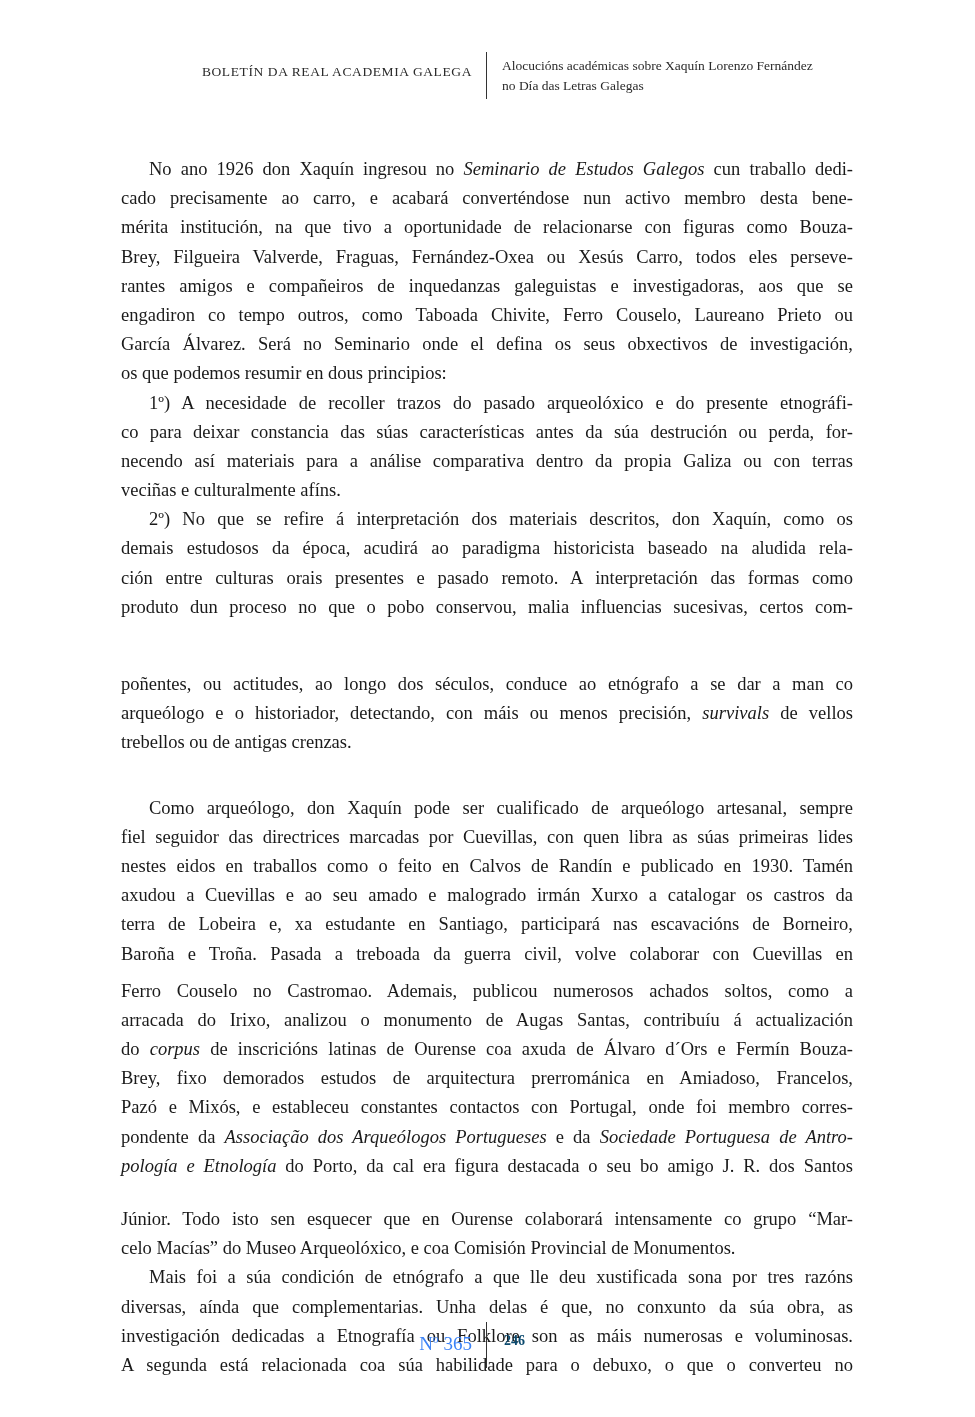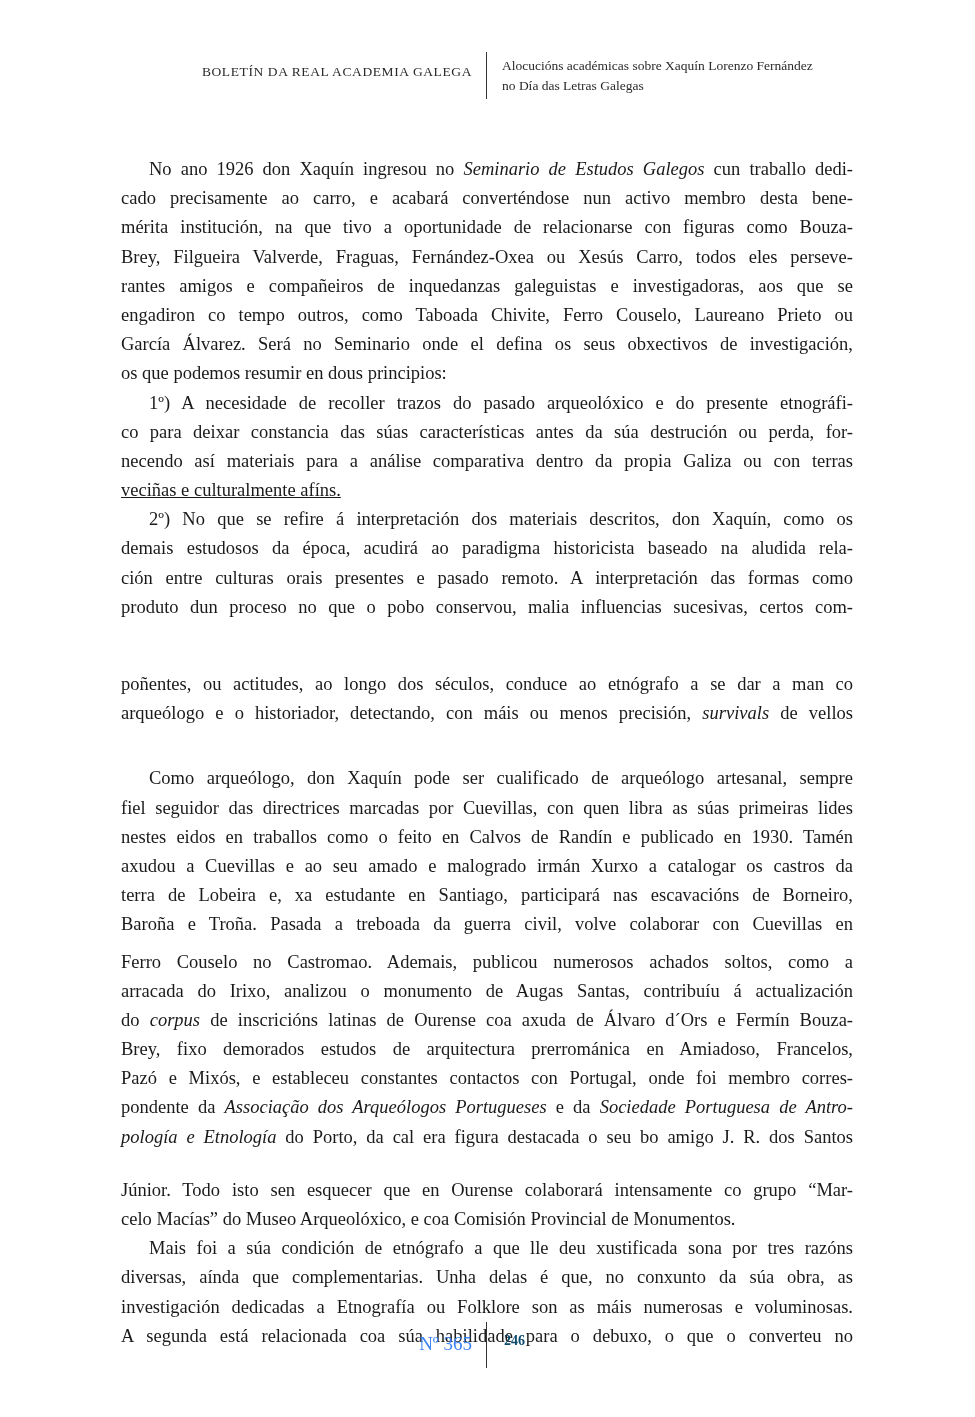--- a/index.html
+++ b/index.html
@@ -35,27 +35,28 @@
       <div class="line" style="white-space: normal;"><span>cado precisamente ao carro, e acabará converténdose nun activo membro desta bene-</span></div>
       <div class="line" style="white-space: normal;"><span>mérita institución, na que tivo a oportunidade de relacionarse con figuras como Bouza-</span></div>
       <div class="line" style="white-space: normal;"><span>Brey, Filgueira Valverde, Fraguas, Fernández-Oxea ou Xesús Carro, todos eles perseve-</span></div>
       <div class="line" style="white-space: normal;"><span>rantes amigos e compañeiros de inquedanzas galeguistas e investigadoras, aos que se</span></div>
       <div class="line" style="white-space: normal;"><span>engadiron co tempo outros, como Taboada Chivite, Ferro Couselo, Laureano Prieto ou</span></div>
       <div class="line" style="white-space: normal;"><span>García Álvarez. Será no Seminario onde el defina os seus obxectivos de investigación,</span></div>
       <div class="line last" style="white-space: normal;"><span>os que podemos resumir en dous principios:</span></div>
       <div class="line indent" style="white-space: normal;"><span>1º) A necesidade de recoller trazos do pasado arqueolóxico e do presente etnográfi-</span></div>
       <div class="line" style="white-space: normal;"><span>co para deixar constancia das súas características antes da súa destrución ou perda, for-</span></div>
       <div class="line" style="white-space: normal;"><span>necendo así materiais para a análise comparativa dentro da propia Galiza ou con terras</span></div>
-      <div class="line last" style="white-space: normal; text-decoration: underline;"><span>veciñas e culturalmente afíns.</span></div>
+      <div class="line last" style="white-space: normal;"><span>veciñas e culturalmente afíns.</span></div>
       <div class="line indent" style="white-space: normal;"><span>2º) No que se refire á interpretación dos materiais descritos, don Xaquín, como os</span></div>
       <div class="line" style="white-space: normal;"><span>demais estudosos da época, acudirá ao paradigma historicista baseado na aludida rela-</span></div>
       <div class="line" style="white-space: normal;"><span>ción entre culturas orais presentes e pasado remoto. A interpretación das formas como</span></div>
       <div class="line" style="white-space: normal;"><span>produto dun proceso no que o pobo conservou, malia influencias sucesivas, certos com-</span></div>
       <div class="line" style="white-space: normal; margin-top: 48px;"><span>poñentes, ou actitudes, ao longo dos séculos, conduce ao etnógrafo a se dar a man co</span></div>
       <div class="line" style="white-space: normal;"><span>arqueólogo e o historiador, detectando, con máis ou menos precisión, </span><span class="it">survivals</span><span> de vellos</span></div>
+      <div class="line last" style="white-space: normal;"><span>trebellos ou de antigas crenzas.</span></div>
       <div class="line indent" style="white-space: normal; margin-top: 36px;"><span>Como arqueólogo, don Xaquín pode ser cualificado de arqueólogo artesanal, sempre</span></div>
       <div class="line" style="white-space: normal;"><span>fiel seguidor das directrices marcadas por Cuevillas, con quen libra as súas primeiras lides</span></div>
       <div class="line" style="white-space: normal;"><span>nestes eidos en traballos como o feito en Calvos de Randín e publicado en 1930. Tamén</span></div>
       <div class="line" style="white-space: normal;"><span>axudou a Cuevillas e ao seu amado e malogrado irmán Xurxo a catalogar os castros da</span></div>
       <div class="line" style="white-space: normal;"><span>terra de Lobeira e, xa estudante en Santiago, participará nas escavacións de Borneiro,</span></div>
       <div class="line" style="white-space: normal;"><span>Baroña e Troña. Pasada a treboada da guerra civil, volve colaborar con Cuevillas en</span></div>
       <div class="line" style="white-space: normal; margin-top: 8px;"><span>Ferro Couselo no Castromao. Ademais, publicou numerosos achados soltos, como a</span></div>
       <div class="line" style="white-space: normal;"><span>arracada do Irixo, analizou o monumento de Augas Santas, contribuíu á actualización</span></div>
       <div class="line" style="white-space: normal;"><span>do </span><span class="it">corpus</span><span> de inscricións latinas de Ourense coa axuda de Álvaro d´Ors e Fermín Bouza-</span></div>
       <div class="line" style="white-space: normal;"><span>Brey, fixo demorados estudos de arquitectura prerrománica en Amiadoso, Francelos,</span></div>

